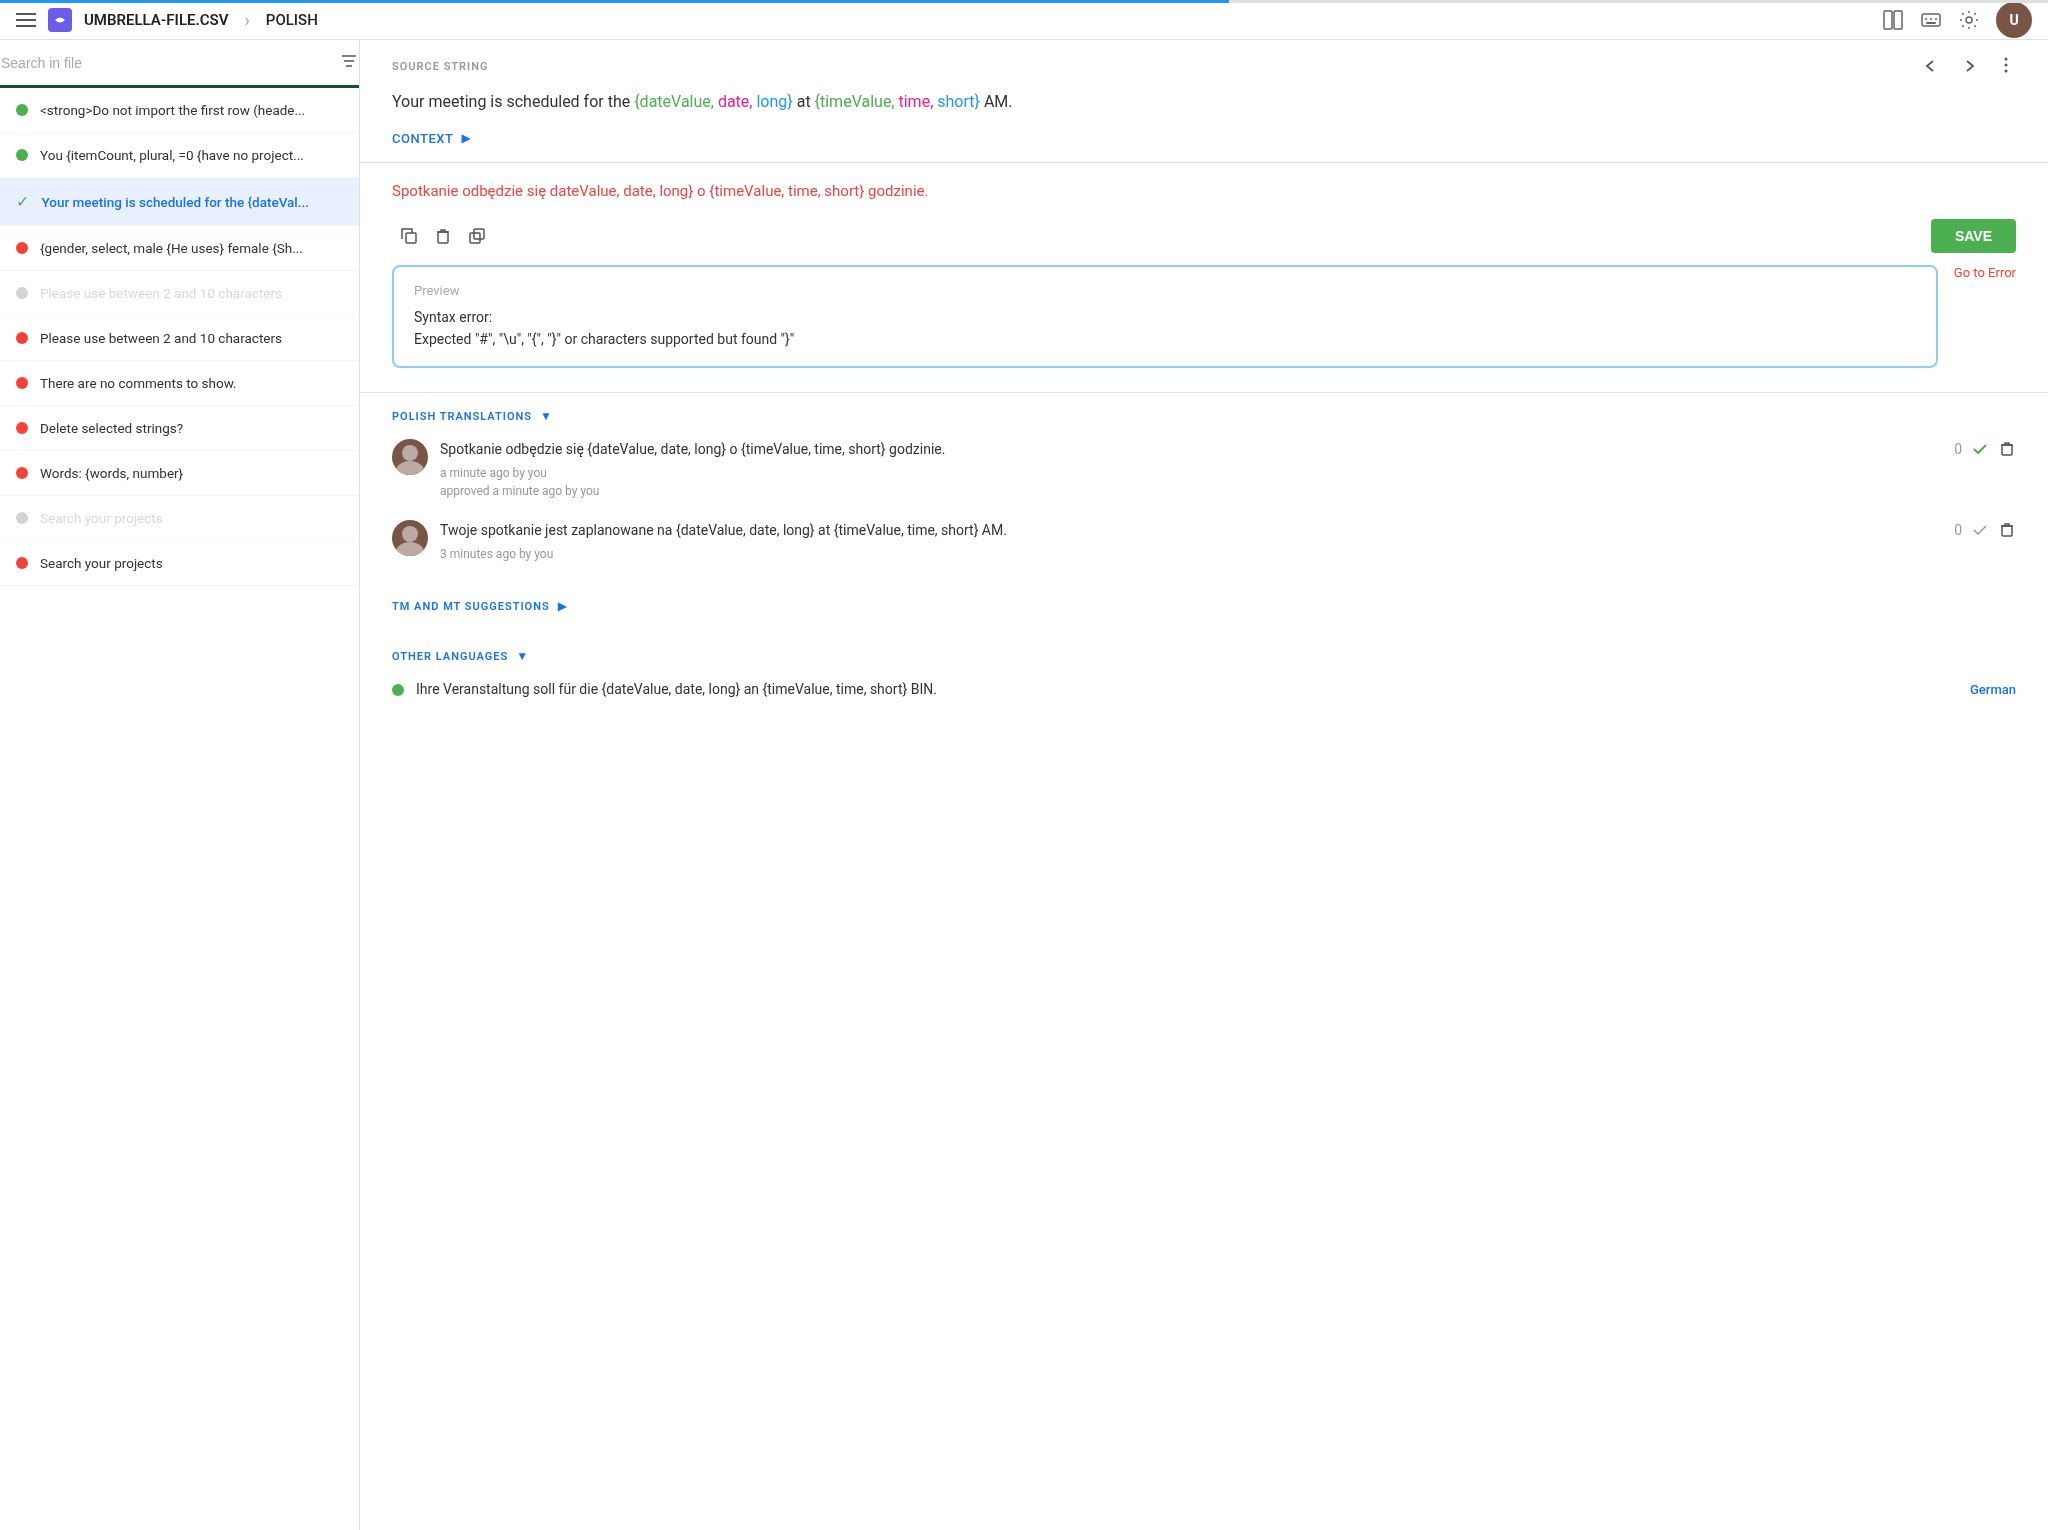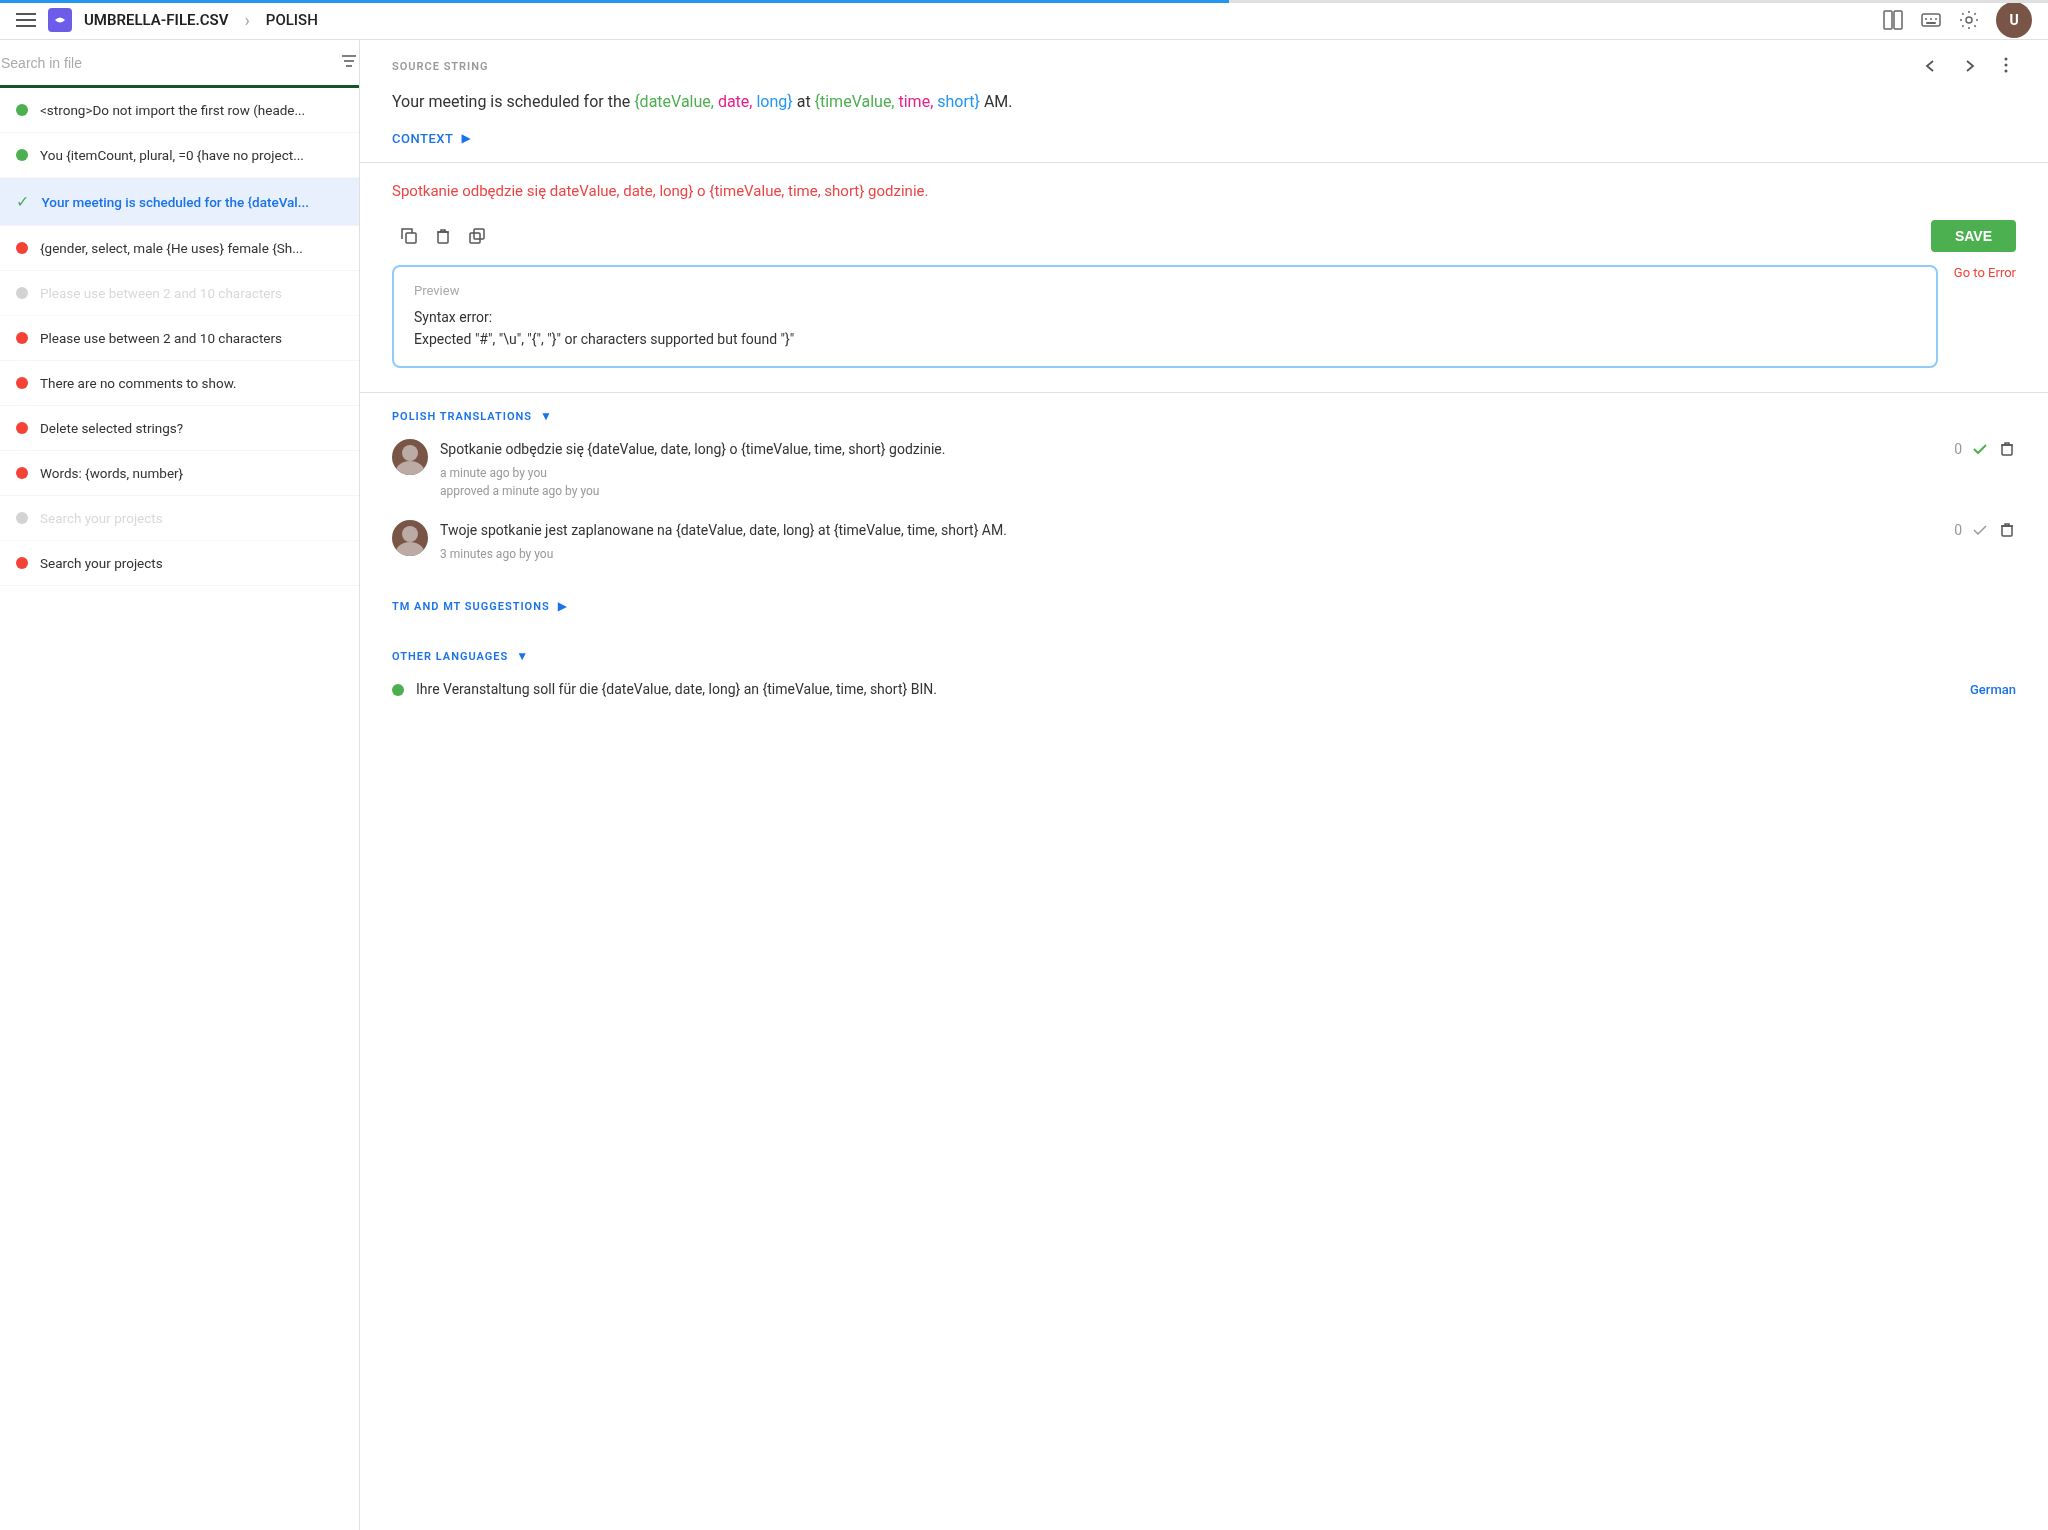--- a/index.html
+++ b/index.html
@@ -47,21 +47,21 @@
     .section-label { font-size: 11px; font-weight: 600; color: #999; letter-spacing: 1px; text-transform: uppercase; margin-bottom: 16px; }
     .source-text { font-size: 16px; line-height: 1.6; color: #333; margin-bottom: 16px; }
     .source-text .var-green { color: #4caf50; }
     .source-text .var-pink { color: #e91e8c; text-align: right; }
     .source-text .var-blue { color: #2196f3; }
     .context-row { display: flex; align-items: center; gap: 8px; color: #1a73e8; font-size: 13px; font-weight: 500; letter-spacing: 0.5px; text-transform: uppercase; cursor: pointer; }
     .context-arrow { color: #1a73e8; font-size: 12px; }
     .nav-btn { cursor: pointer; color: #555; display: flex; align-items: center; padding: 4px; border-radius: 4px; }
     .more-btn { cursor: pointer; color: #555; }
     .translation-text { font-size: 15px; color: #ef4444; line-height: 1.6; margin-bottom: 16px; }
-    .translation-toolbar { display: flex; align-items: center; gap: 0; margin-bottom: 12px; }
+    .translation-toolbar { display: flex; gap: 0; margin-bottom: 12px; }
     .toolbar-btn { cursor: pointer; color: #555; display: flex; align-items: center; padding: 6px; border-radius: 4px; border: 1px solid transparent; }
     .save-btn { background: #4caf50; color: #fff; border: none; padding: 8px 24px; border-radius: 4px; font-size: 14px; font-weight: 600; cursor: pointer; margin-left: auto; }
     .goto-error { color: #f44336; font-size: 13px; cursor: pointer; text-align: right; }
 
     
     .preview-box { border: 2px solid #90caf9; border-radius: 8px; padding: 16px 20px; background: #fff; margin-bottom: 8px; }
     .preview-label { font-size: 13px; color: #aaa; margin-bottom: 8px; }
     .preview-error { font-size: 14px; color: #333; line-height: 1.6; }
 
     

